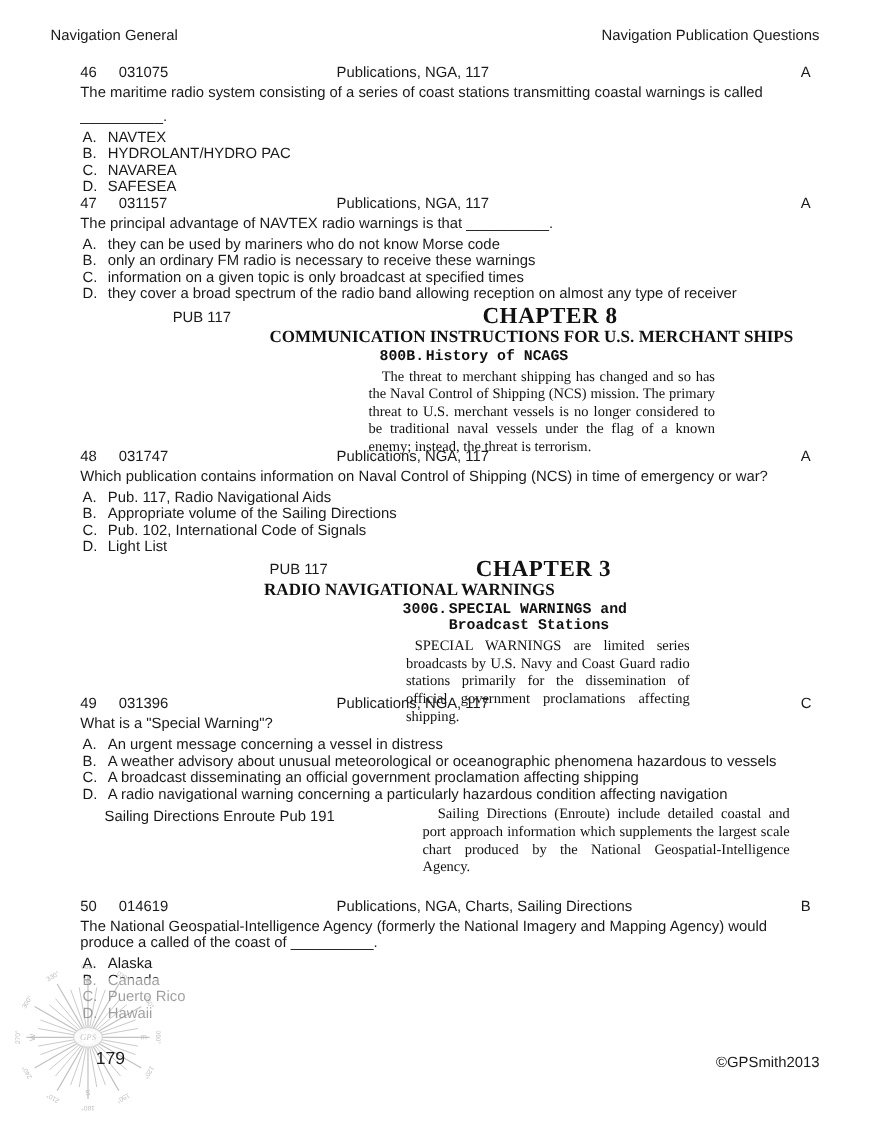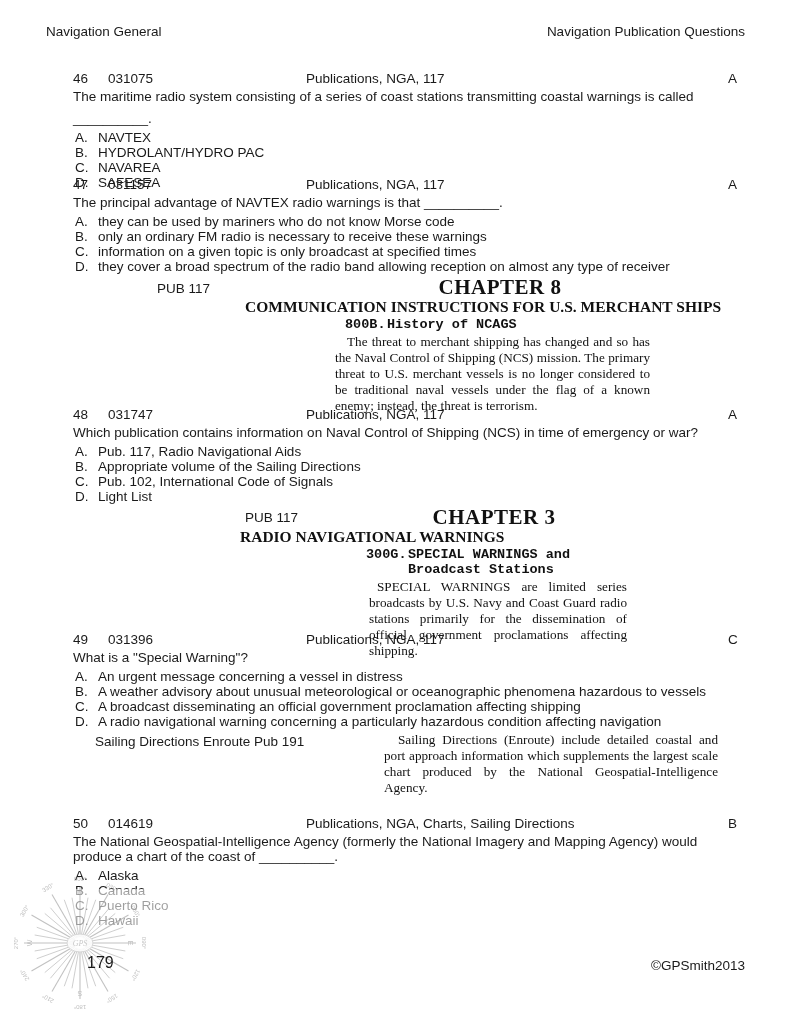--- a/index.html
+++ b/index.html
@@ -45,21 +45,21 @@
   .wm-oval{fill:rgba(255,255,255,.85);stroke:#b5b5b5;stroke-width:1;}
 </style>
 </head>
 <body>
 
 <div id="page">
 
   <div class="abs hdr" style="left:46px;">Navigation General</div>
   <div class="abs hdr" style="right:46px;">Navigation Publication Questions</div>
 
-  <div class="abs question" style="top:71px;">
+  <div class="abs question" style="top:58px;">
     <div class="q-head">
       <span class="q-num">46</span>
       <span class="q-code">031075</span>
       <span class="q-topic">Publications, NGA, 117</span>
       <span class="q-ans">A</span>
     </div>
     <div class="q-text">The maritime radio system consisting of a series of coast stations transmitting coastal warnings is called</div>
     <div class="q-blank">__________.</div>
     <div class="q-opts">
       <div class="opt"><span class="letter">A.</span><span>NAVTEX</span></div>
@@ -145,21 +145,21 @@
   </div>
 
   <div class="abs question" style="top:816px;z-index:1;">
     <div class="q-head">
       <span class="q-num">50</span>
       <span class="q-code">014619</span>
       <span class="q-topic">Publications, NGA, Charts, Sailing Directions</span>
       <span class="q-ans">B</span>
     </div>
     <div class="q-text">The National Geospatial-Intelligence Agency (formerly the National Imagery and Mapping Agency) would</div>
-    <div class="q-text" style="margin-top:0;">produce a chart of the coast of __________.</div>
+    <div class="q-text" style="margin-top:0;">produce a called of the coast of __________.</div>
     <div class="q-opts">
       <div class="opt"><span class="letter">A.</span><span>Alaska</span></div>
       <div class="opt"><span class="letter">B.</span><span>Canada</span></div>
       <div class="opt"><span class="letter">C.</span><span>Puerto Rico</span></div>
       <div class="opt"><span class="letter">D.</span><span>Hawaii</span></div>
     </div>
   </div>
 
   <div class="abs wm-fade"></div>
   <svg class="abs wm-svg" width="176" height="176" viewBox="-88 -88 176 176">

